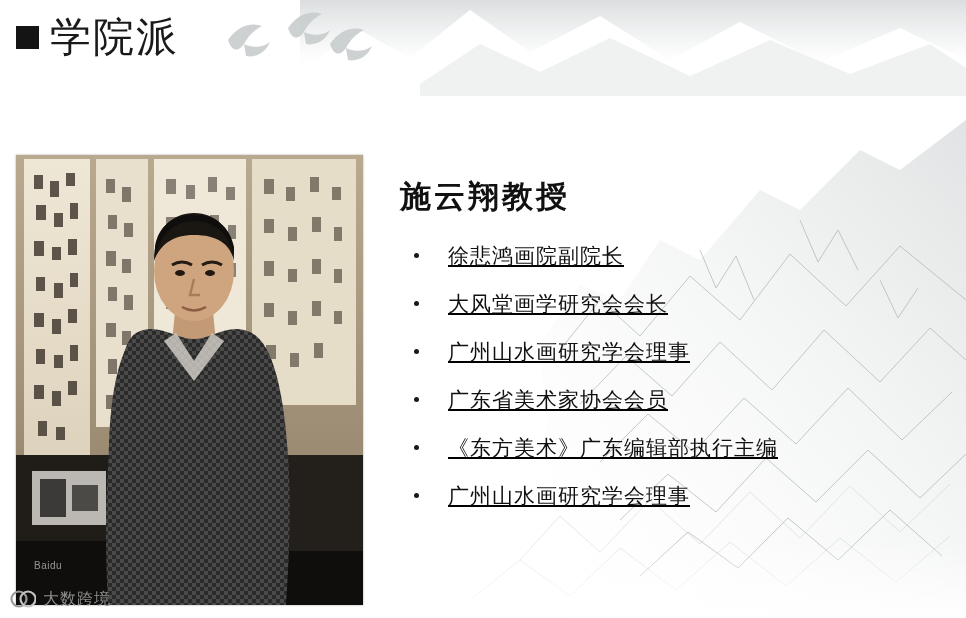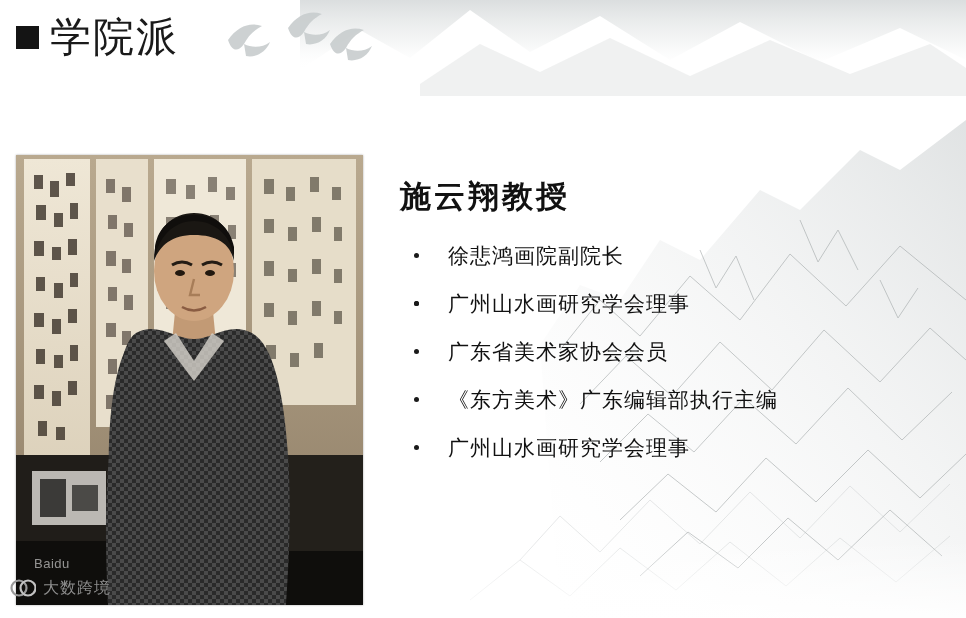--- a/index.html
+++ b/index.html
@@ -71,21 +71,21 @@
   }
   .photo-frame svg {
     display: block;
     width: 347px;
     height: 450px;
   }
   .photo-watermark {
     position: absolute;
     left: 18px;
     bottom: 34px;
-    font-size: 13px;
+    font-size: 10px;
     color: rgba(255,255,255,.55);
     font-family: "Liberation Sans", sans-serif;
     letter-spacing: .5px;
   }
 
   
   .content {
     position: absolute;
     left: 400px;
     top: 172px;
@@ -104,20 +104,21 @@
     font-size: 26px;
     line-height: 34px;
     color: #141414;
     letter-spacing: .5px;
     white-space: nowrap;
   }
   .credentials {
     margin: 22px 0 0 0;
     padding: 0;
     list-style: none;
+    text-decoration: underline;
   }
   .credential {
     position: relative;
     font-size: 21px;
     line-height: 24px;
     color: #111111;
     padding: 0 0 0 48px;
     margin-bottom: 24px;
     letter-spacing: 1px;
     white-space: nowrap;
@@ -129,21 +130,21 @@
     width: 5px;
     height: 5px;
     border-radius: 50%;
     background: #1a1a1a;
   }
 
   
   .brand {
     position: absolute;
     left: 10px;
-    bottom: 17px;
+    bottom: 6px;
     display: flex;
     align-items: center;
     gap: 7px;
   }
   .brand-mark {
     width: 26px;
     height: 26px;
   }
   .brand-text {
     font-size: 16px;
@@ -368,20 +369,21 @@
 
   <div class="content">
     <div class="person-name">施云翔教授</div>
     <ul class="credentials">
       <li class="credential">
         <span class="dot"></span>
         <span>徐悲鸿画院副院长</span>
       </li>
       <li class="credential">
         <span class="dot"></span>
+        <span>大风堂画学研究会会长</span>
       </li>
       <li class="credential">
         <span class="dot"></span>
         <span>广州山水画研究学会理事</span>
       </li>
       <li class="credential">
         <span class="dot"></span>
         <span>广东省美术家协会会员</span>
       </li>
       <li class="credential">

